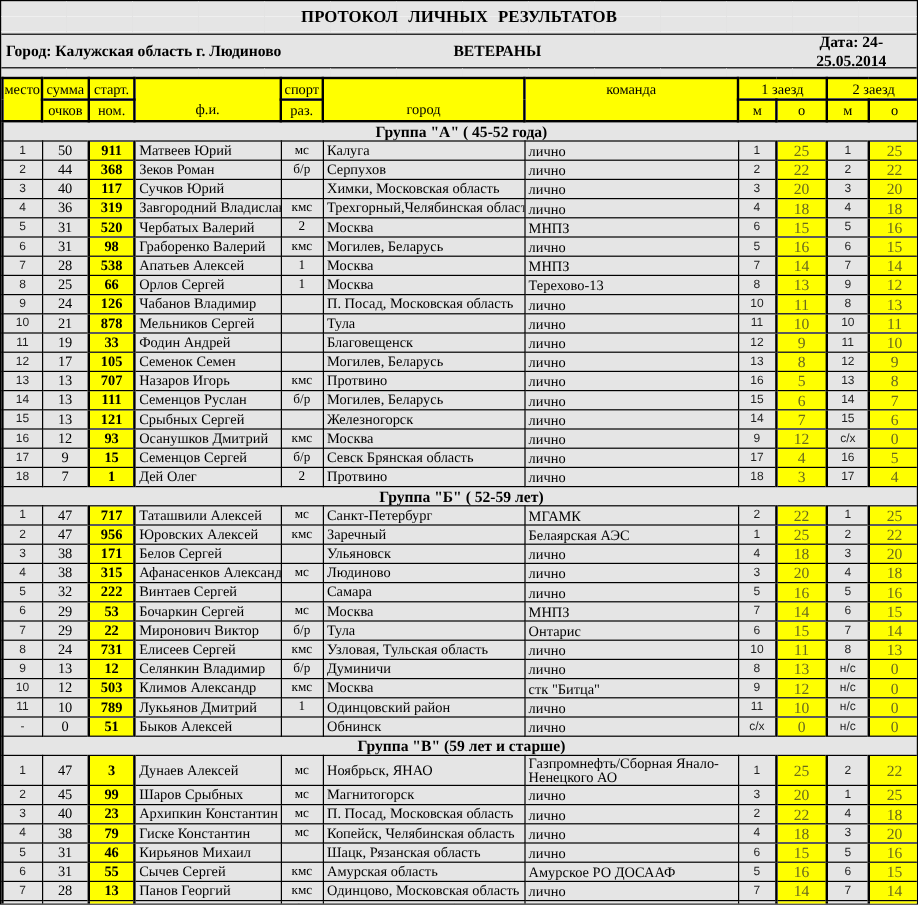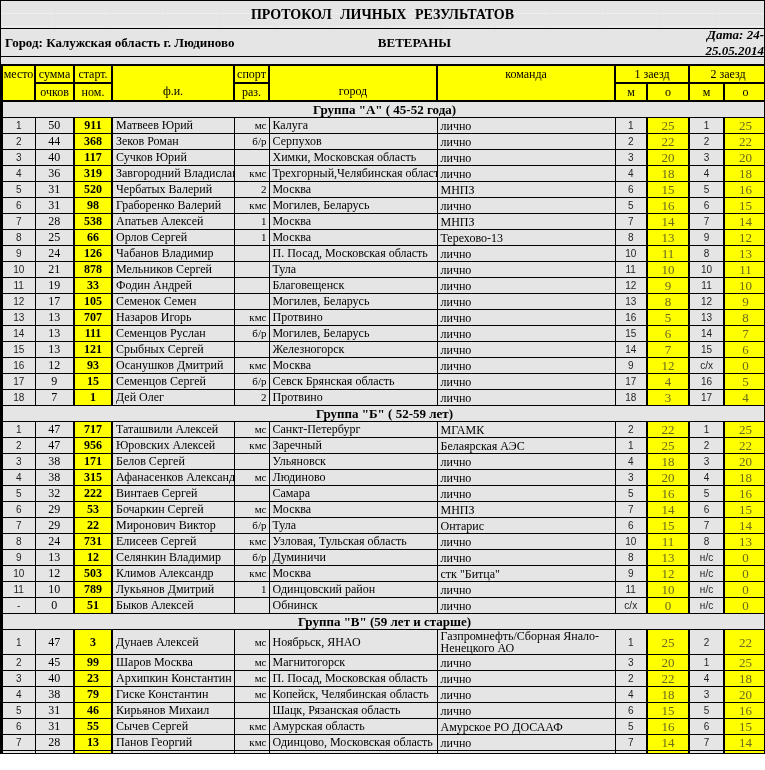--- a/index.html
+++ b/index.html
@@ -6,35 +6,35 @@
   .page{width:765px;height:754px;box-sizing:border-box;border:1px solid #000;overflow:hidden;
         font-family:"Liberation Serif",serif;background:#e5e5e5;}
   .grid-bg{background-image:repeating-linear-gradient(to right,transparent 0,transparent 54px,#e3e3e3 54px,#e3e3e3 55px),
                             repeating-linear-gradient(to bottom,transparent 0,transparent 12px,#efefef 12px,#efefef 13px);}
   .top-zone{height:27px;display:flex;align-items:center;justify-content:center;}
   .title{font-weight:bold;font-size:14px;word-spacing:5px;color:#000;}
   .info-row{height:27px;border-top:1px solid #000;border-bottom:1px solid #000;
             display:flex;align-items:center;font-weight:bold;font-size:13px;gap:32px;}
   .info-city{flex:0 0 40%;padding-left:4px;box-sizing:border-box;}
   .info-cat{flex:0 0 20%;text-align:center;}
-  .info-date{flex:1;text-align:right;padding-left:132px;box-sizing:border-box;font-style:italic;}
+  .info-date{flex:1;text-align:center;padding-left:132px;box-sizing:border-box;}
   .spacer{height:7px;}
   table.results{border-collapse:collapse;table-layout:fixed;width:763px;border:2px solid #000;}
   th{background:#ffff00;border:2px solid #000;font-weight:normal;font-size:12px;line-height:13px;
      padding:0;text-align:center;height:16px;overflow:hidden;}
   .v-top{vertical-align:top;padding-top:2px;}
   .v-bottom{vertical-align:bottom;padding-bottom:2px;}
   td{border:1px solid #000;height:15px;padding:0 2px;font-size:12px;line-height:13px;
      overflow:hidden;white-space:nowrap;color:#000;}
   .td-place,.td-m{font-family:"Liberation Sans",sans-serif;font-size:10px;text-align:center;color:#1f1f1f;}
   .td-points{text-align:center;}
   .td-start{background:#ffff00;font-weight:bold;text-align:center;
             border-left:2px solid #000;border-right:2px solid #000;}
   .td-name,.td-city{text-align:left;padding-left:3px;}
-  .td-rank{text-align:right;font-size:11px;}
+  .td-rank{text-align:center;font-size:11px;}
   .td-team{text-align:left;padding-left:3px;white-space:normal;line-height:12px;}
   .td-o{background:#ffff00;text-align:center;color:#6a6a1e;font-size:13px;
         border-left:2px solid #000;border-right:2px solid #000;}
   .group-row td{text-align:center;font-weight:bold;font-size:13px;height:15px;white-space:nowrap;}
 </style>
 </head>
 <body>
 
 <div class="page">
   <div class="top-zone grid-bg">
@@ -493,21 +493,21 @@
           <td class="td-team">Газпромнефть/Сборная Янало-Ненецкого АО</td>
           <td class="td-m">1</td>
           <td class="td-o">25</td>
           <td class="td-m">2</td>
           <td class="td-o">22</td>
         </tr>
         <tr>
           <td class="td-place">2</td>
           <td class="td-points">45</td>
           <td class="td-start">99</td>
-          <td class="td-name">Шаров Москва</td>
+          <td class="td-name">Шаров Срыбных</td>
           <td class="td-rank">мс</td>
           <td class="td-city">Магнитогорск</td>
           <td class="td-team">лично</td>
           <td class="td-m">3</td>
           <td class="td-o">20</td>
           <td class="td-m">1</td>
           <td class="td-o">25</td>
         </tr>
         <tr>
           <td class="td-place">3</td>

